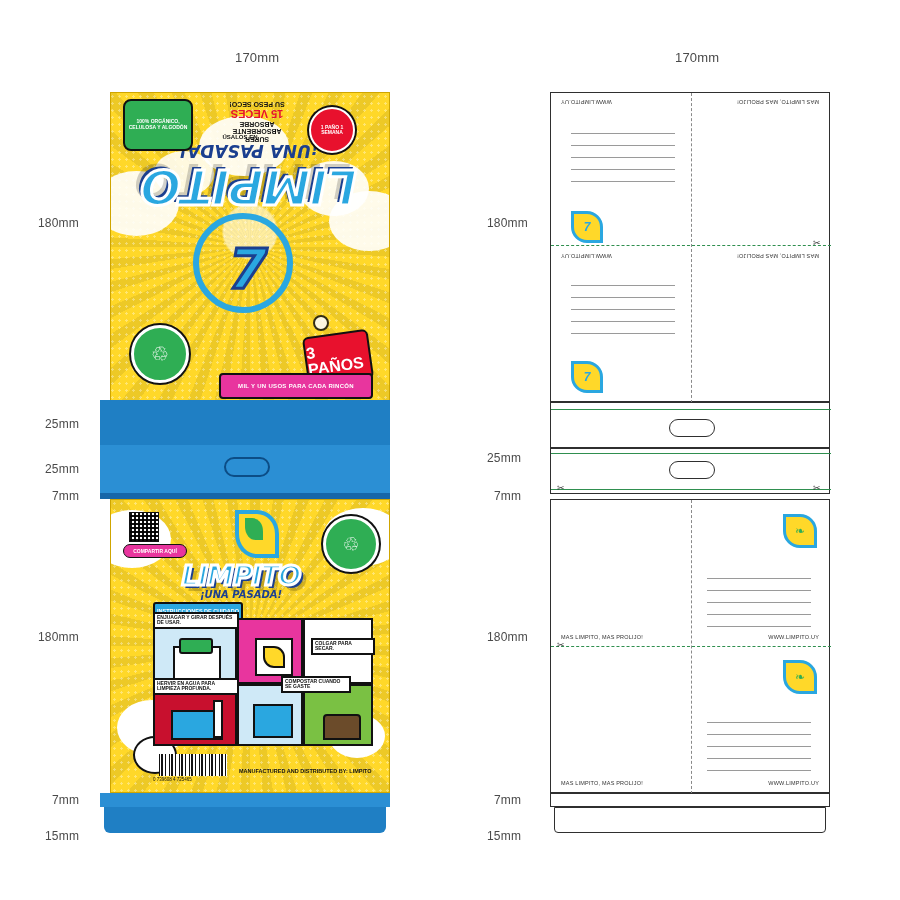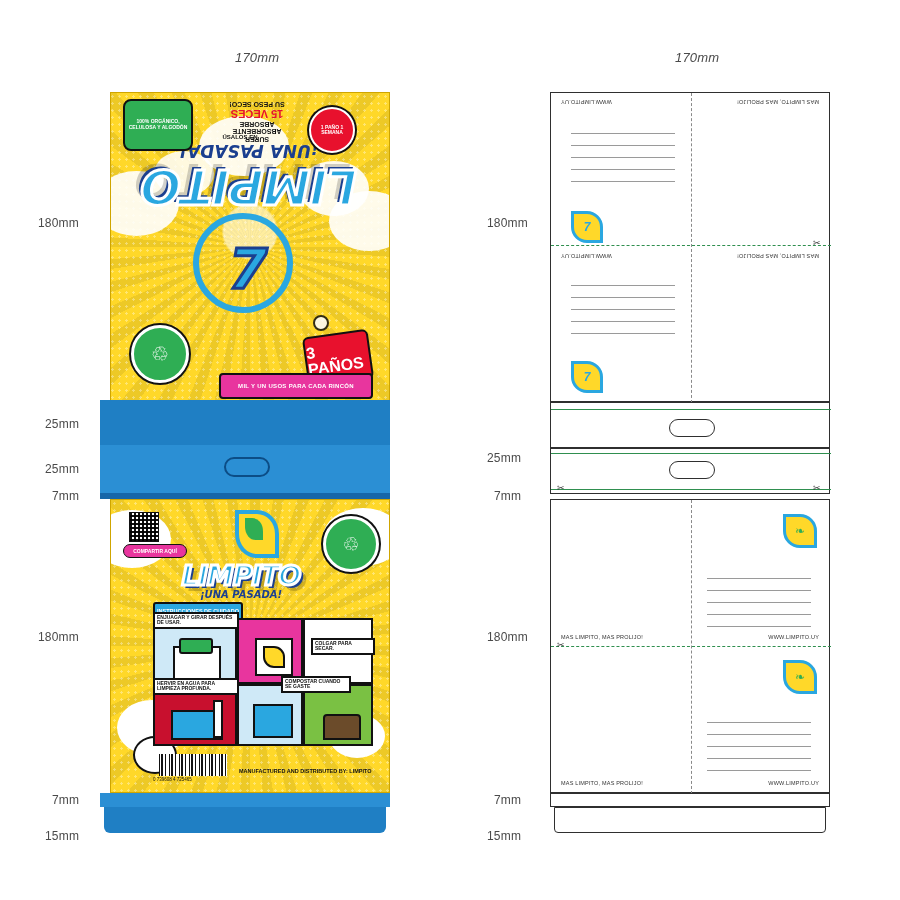--- a/index.html
+++ b/index.html
@@ -1,21 +1,21 @@
 <!DOCTYPE html>
 <html><head>
 <meta charset="utf-8">
 <style>
   html,body{margin:0;padding:0;background:#ffffff;}
   body{width:900px;height:900px;position:relative;font-family:"Liberation Sans",sans-serif;overflow:hidden;}
   .stage{position:absolute;left:0;top:0;width:900px;height:900px;}
 
   
   .dim{position:absolute;color:#4a4a4a;font-size:12px;letter-spacing:.2px;}
-  .dim.top{font-size:13px;font-style:italic;}
+  .dim.top{font-size:13px;}
 
   
   .panel{position:absolute;box-sizing:border-box;}
 
   
   .art{background:#ffd829;overflow:hidden;border:1px solid #cfa500;}
   .art:before{
     content:"";position:absolute;inset:0;
     background:
       radial-gradient(circle at 50% 55%, rgba(255,255,255,.55) 0 12%, rgba(255,255,255,0) 13%),

